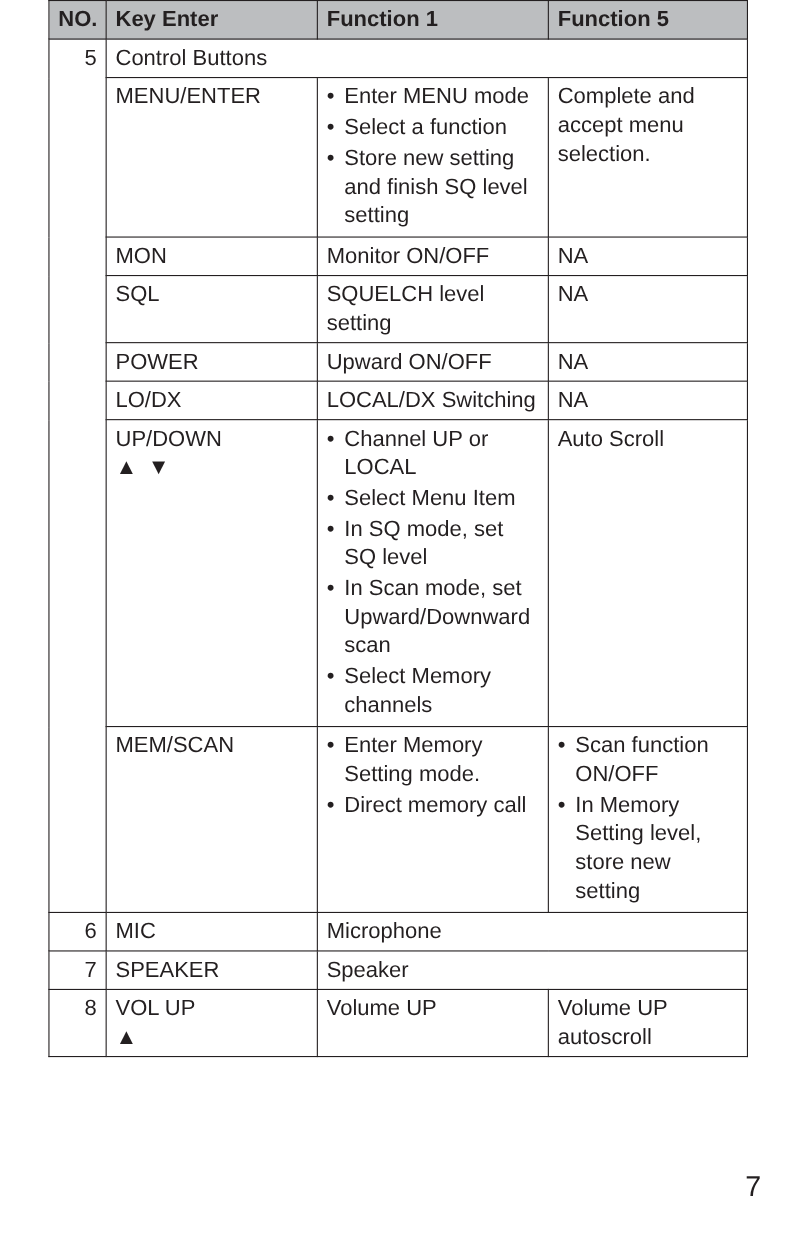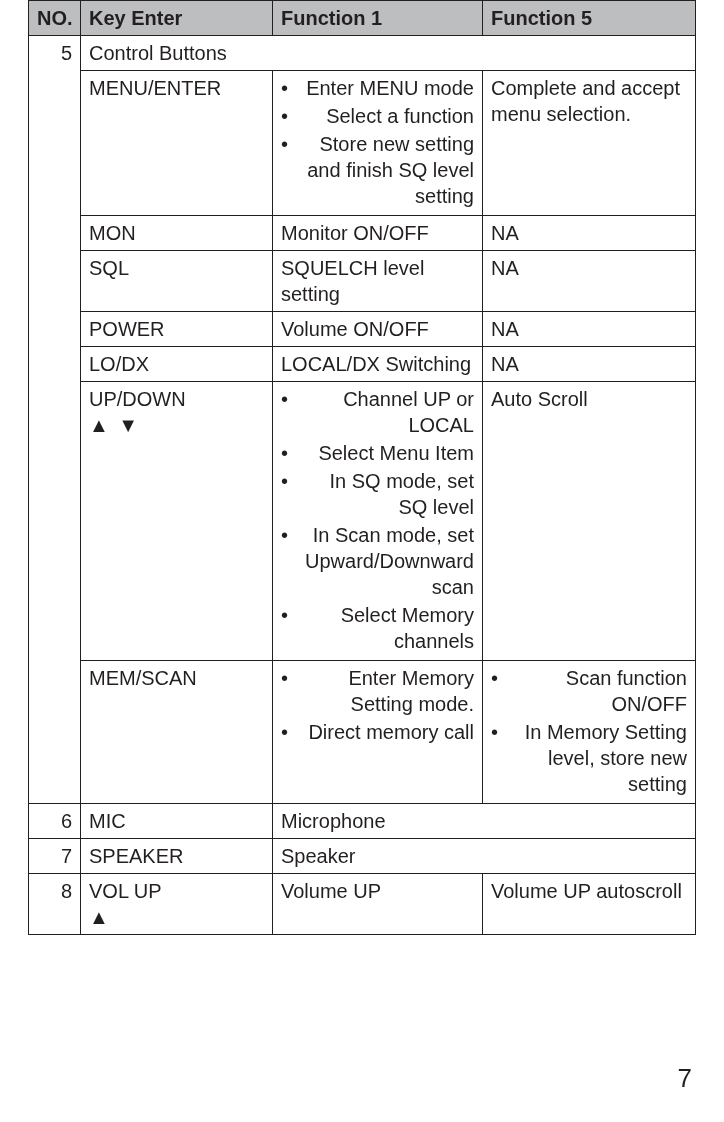--- a/index.html
+++ b/index.html
@@ -6,21 +6,21 @@
     body {
       font-family: "Myriad Pro", "Segoe UI", Arial, sans-serif;
       font-size: 20px;
       color: #231f20;
       width: 724px;
       height: 1122px;
       position: relative;
       background: #fff;
     }
     .page {
-      padding: 0 28px;
+      padding: 0 44px;
       border-radius: 18px;
     }
     table {
       border-collapse: collapse;
       width: 100%;
       table-layout: fixed;
     }
     th, td {
       border: 1px solid #231f20;
       padding: 4px 8px;
@@ -33,21 +33,20 @@
       font-weight: 700;
     }
     col.no { width: 52px; }
     col.key { width: 192px; }
     col.f1 { width: 210px; }
     col.f2 { width: auto; }
     .no-cell { text-align: right; padding-right: 8px; }
     ul.bullets {
       list-style: none;
       padding-left: 0;
-      text-align: right;
     }
     ul.bullets li {
       position: relative;
       padding-left: 16px;
       margin-bottom: 2px;
     }
     ul.bullets li::before {
       content: "•";
       position: absolute;
       left: 0;
@@ -106,21 +105,21 @@
     </tr>
 
     <tr>
       <td>SQL</td>
       <td>SQUELCH level setting</td>
       <td>NA</td>
     </tr>
 
     <tr>
       <td>POWER</td>
-      <td>Volume ON/OFF</td>
+      <td>Upward ON/OFF</td>
       <td>NA</td>
     </tr>
 
     <tr>
       <td>LO/DX</td>
       <td>LOCAL/DX Switching</td>
       <td>NA</td>
     </tr>
 
     <tr>

